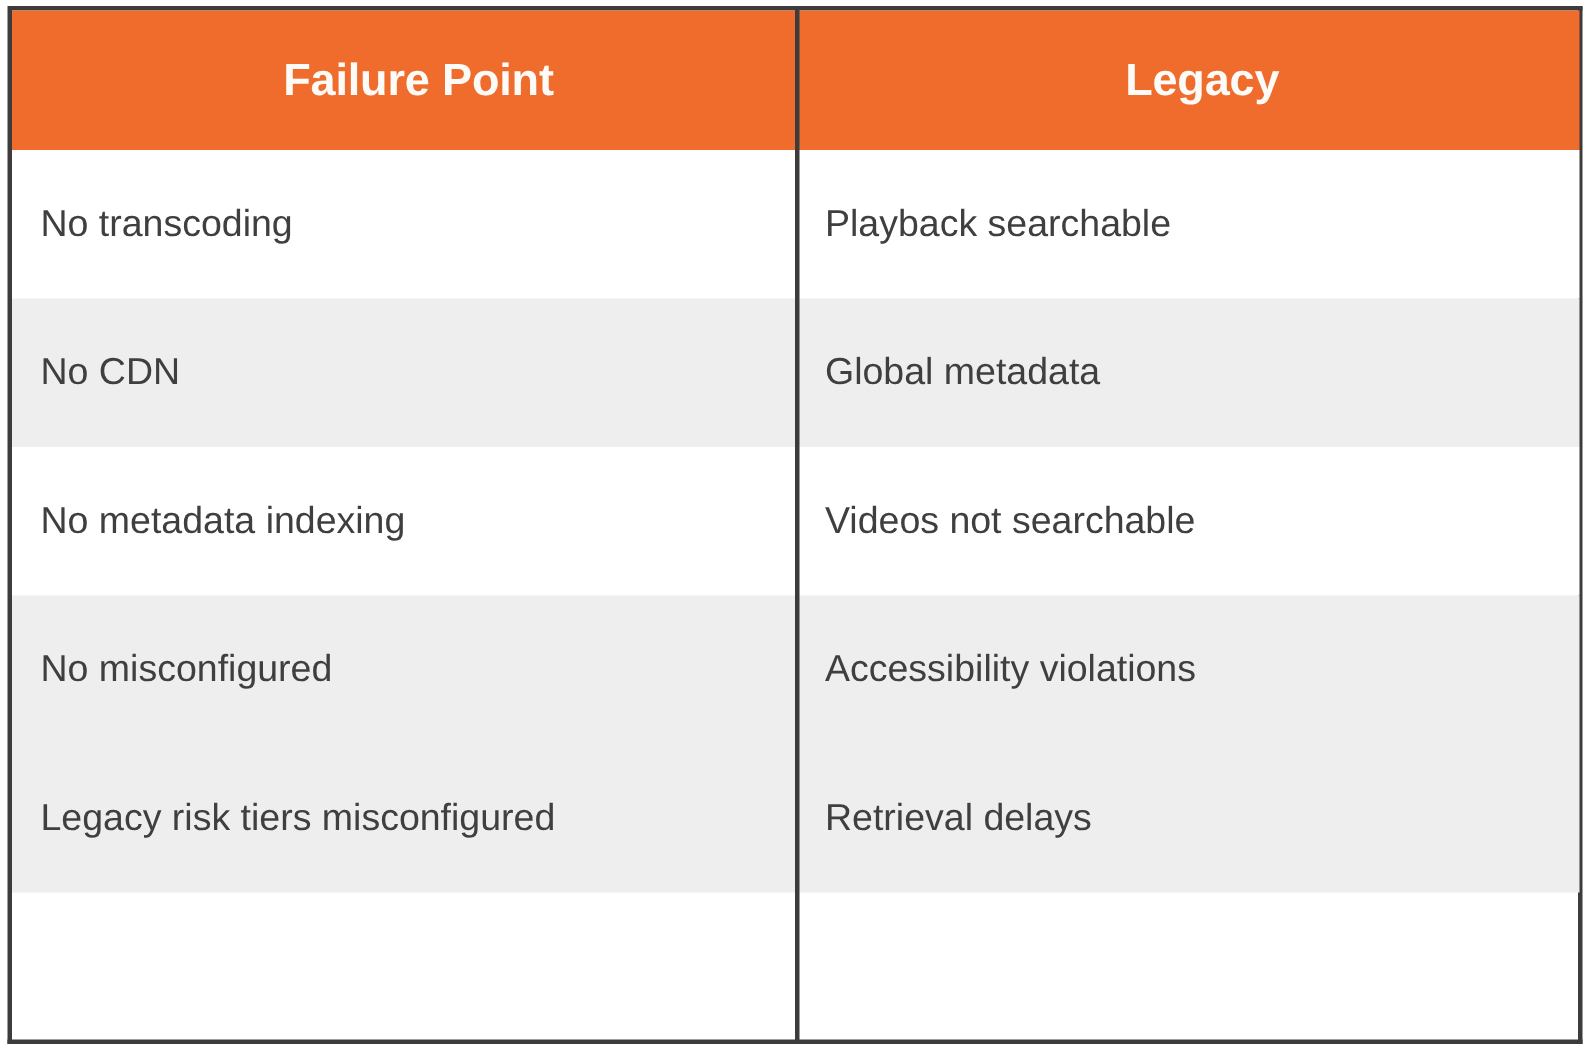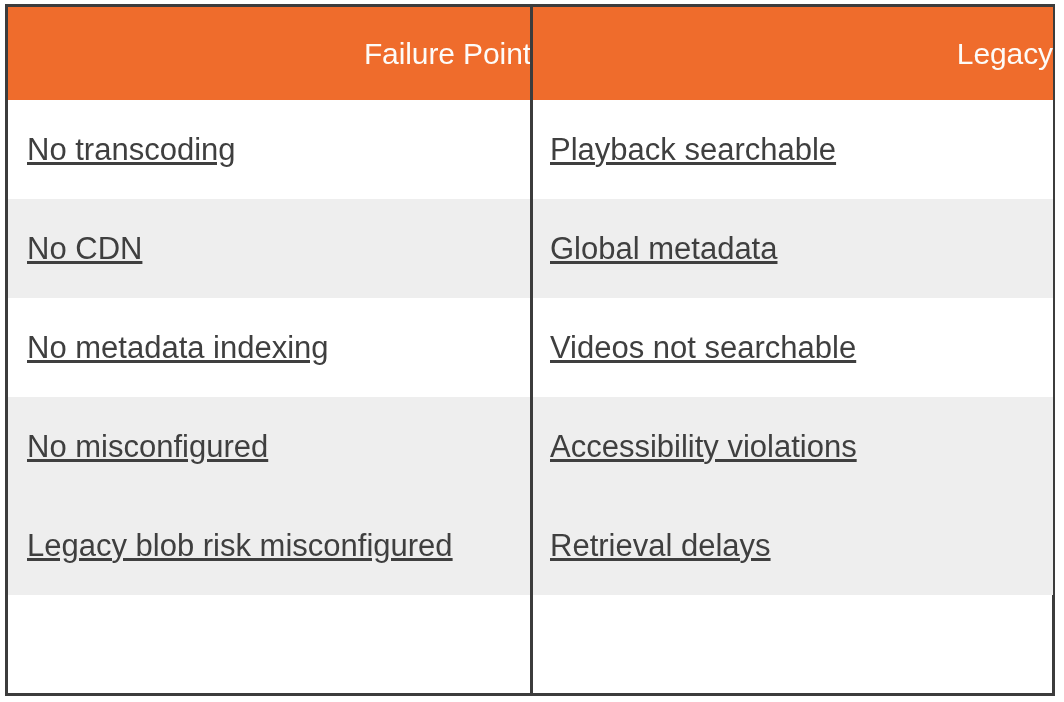--- a/index.html
+++ b/index.html
@@ -65,40 +65,39 @@
     table-layout: fixed;
   }
 
   .tbl col.c1 { width: 523px; }
   .tbl col.c2 { width: 522px; }
 
   .tbl th {
     background: #ef6c2c;
     color: #fdfbf8;
     font-size: 30px;
-    font-weight: normal;
-    text-align: right;
+    font-weight: bold;
+    text-align: center;
     height: 93px;
     padding: 0 0 0 19px;
     vertical-align: middle;
     letter-spacing: -0.1px;
     border: 0;
   }
 
   .tbl td {
-    font-size: 31px;
+    font-size: 25px;
     font-weight: normal;
     color: #3f3f3f;
     text-align: left;
     height: 99px;
     padding: 0 0 0 19px;
     vertical-align: middle;
     border: 0;
     white-space: nowrap;
-    text-decoration: underline;
   }
 
   .tbl tr.row-odd td  { background: #ffffff; }
   .tbl tr.row-even td { background: #eeeeee; }
 </style>
 </head>
 <body>
 
 <div id="table-wrap">
 
@@ -129,21 +128,21 @@
       </tr>
       <tr class="row-odd">
         <td>No metadata indexing</td>
         <td>Videos not searchable</td>
       </tr>
       <tr class="row-even">
         <td>No misconfigured</td>
         <td>Accessibility violations</td>
       </tr>
       <tr class="row-even">
-        <td>Legacy blob risk misconfigured</td>
+        <td>Legacy risk tiers misconfigured</td>
         <td>Retrieval delays</td>
       </tr>
     </tbody>
   </table>
 
   <div class="col-divider"></div>
 
 </div>
 
 </body></html>

